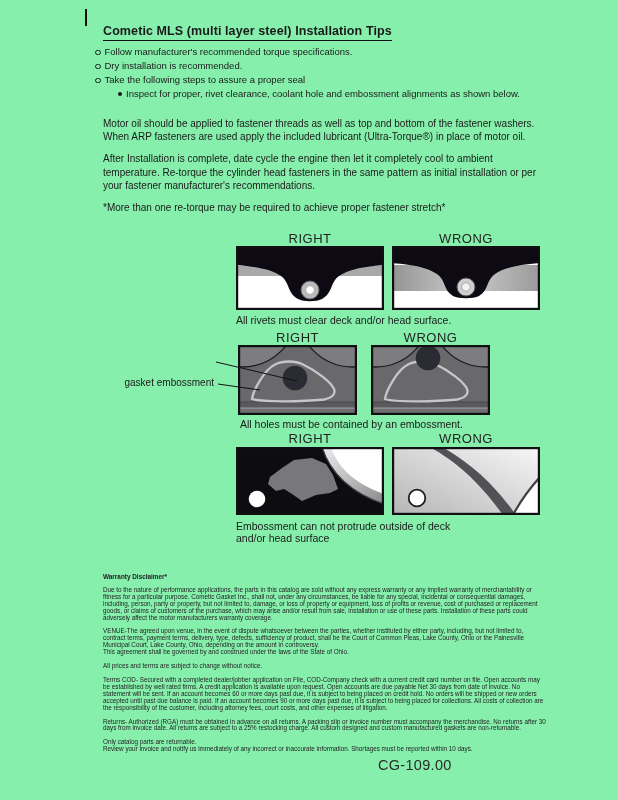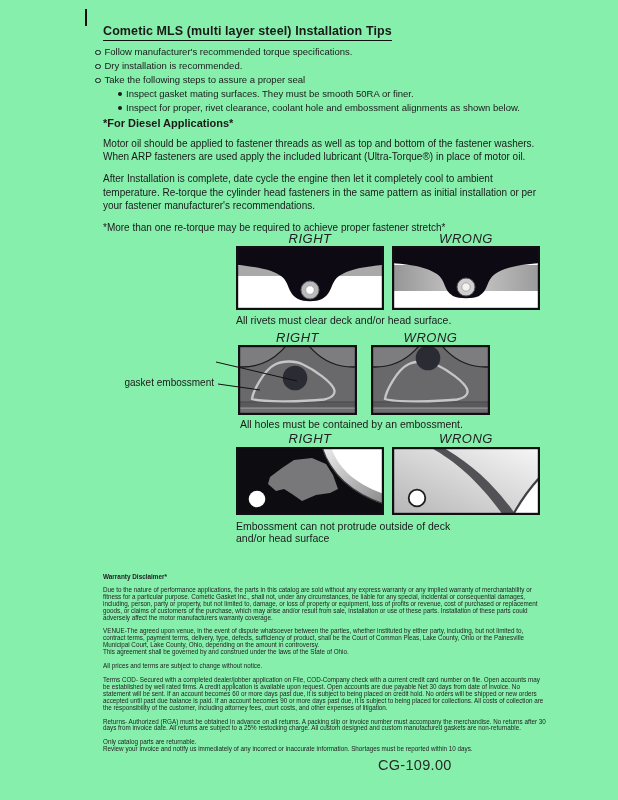--- a/index.html
+++ b/index.html
@@ -17,21 +17,21 @@
   .tip-row.sub{padding-left:23px;}
   .b-circle{flex:0 0 auto;width:3.5px;height:3.5px;border:1px solid #1a1a1a;border-radius:50%;
             margin:4.5px 4px 0 0;}
   .b-dot{flex:0 0 auto;width:4px;height:4px;background:#1a1a1a;border-radius:50%;
          margin:4.5px 4px 0 0;}
   
   .diesel{left:103px;top:117px;width:440px;}
   .diesel h2{margin:0 0 8px 0;font-size:11px;font-weight:bold;}
   .diesel p{margin:0 0 9px 0;font-size:10px;line-height:13.2px;}
   
-  .dg-head{font-size:13px;letter-spacing:.5px;color:#222;text-align:center;width:148px;font-style:italic;}
+  .dg-head{font-size:13px;letter-spacing:.5px;color:#222;text-align:center;width:148px;}
   .dg-head.narrow{width:119px;}
   .caption{font-size:10.5px;line-height:11.5px;color:#1a1a1a;}
   .ml{white-space:pre-line;}
   .dg-label{font-size:10px;line-height:11px;text-align:right;width:114px;color:#1a1a1a;}
   .leader-overlay{left:100px;top:330px;pointer-events:none;z-index:5;}
   svg.dgbox{display:block;}
   
   .legal{left:103px;top:574px;width:443px;font-size:6.3px;line-height:6.9px;color:#222;}
   .legal h3{margin:0 0 6px 0;font-size:6.4px;font-weight:bold;}
   .legal p{margin:0 0 7px 0;white-space:pre-line;}
@@ -55,30 +55,25 @@
     <div class="tip-row">
       <span class="b-circle"></span>
       <span>Dry installation is recommended.</span>
     </div>
     <div class="tip-row">
       <span class="b-circle"></span>
       <span>Take the following steps to assure a proper seal</span>
     </div>
     <div class="tip-row sub">
       <span class="b-dot"></span>
-      <span>Inspect gasket mating surfaces.  They must be smooth 50RA or finer.</span>
-    </div>
-    <div class="tip-row sub">
-      <span class="b-dot"></span>
       <span>Inspect for proper, rivet clearance, coolant hole and embossment alignments as shown below.</span>
     </div>
   </div>
 
   <div class="abs diesel">
-    <h2>*For Diesel Applications*</h2>
     <p>Motor oil should be applied to fastener threads as well as top and bottom of the fastener washers. When ARP fasteners are used apply the included lubricant (Ultra-Torque®) in place of motor oil.</p>
     <p>After Installation is complete, date cycle the engine then let it completely cool to ambient temperature. Re-torque the cylinder head fasteners in the same pattern as initial installation or per your fastener manufacturer's recommendations.</p>
     <p>*More than one re-torque may be required to achieve proper fastener stretch*</p>
   </div>
 
   <div class="abs dg-head" style="left:236px;top:231px">RIGHT</div>
   <div class="abs dg-head" style="left:392px;top:231px">WRONG</div>
 
   <svg class="abs dgbox" style="left:236px;top:246px" width="148" height="64" viewBox="0 0 148 64">
     <rect width="148" height="64" fill="#ffffff"></rect>

